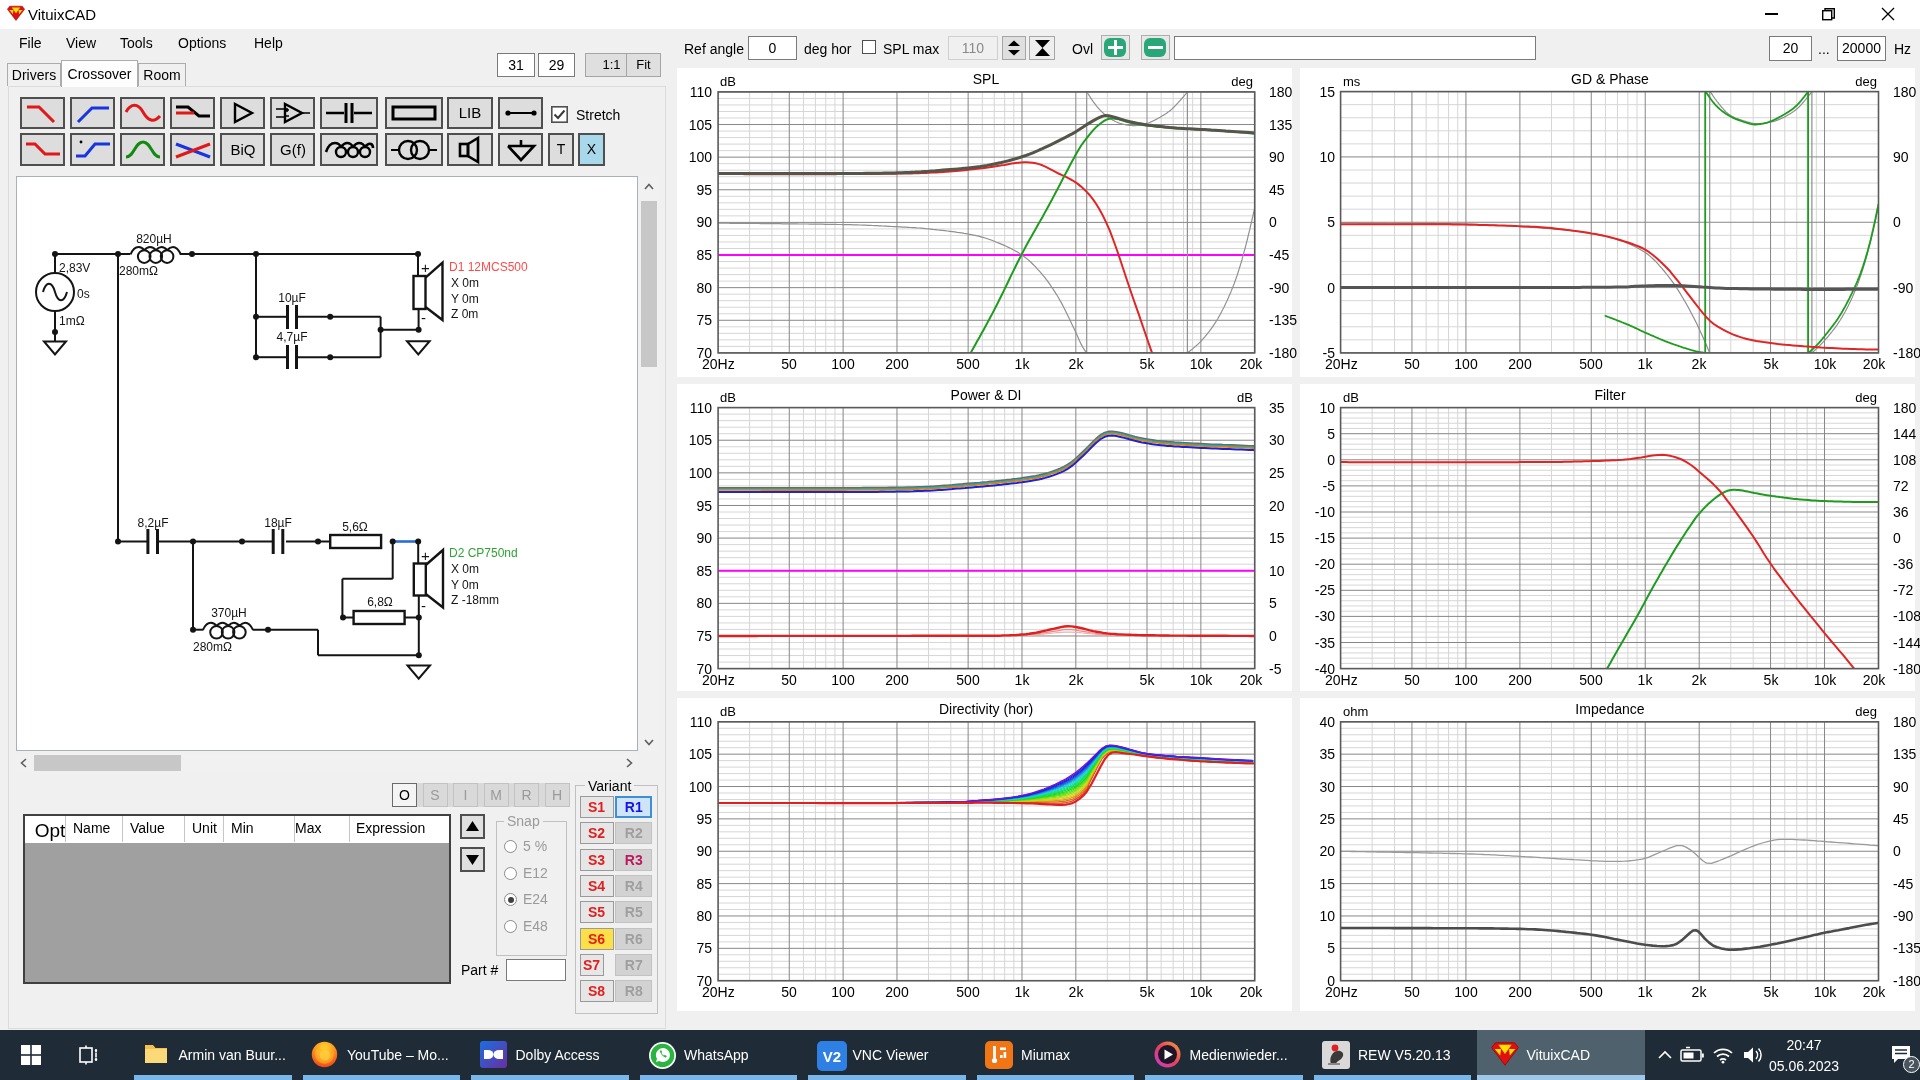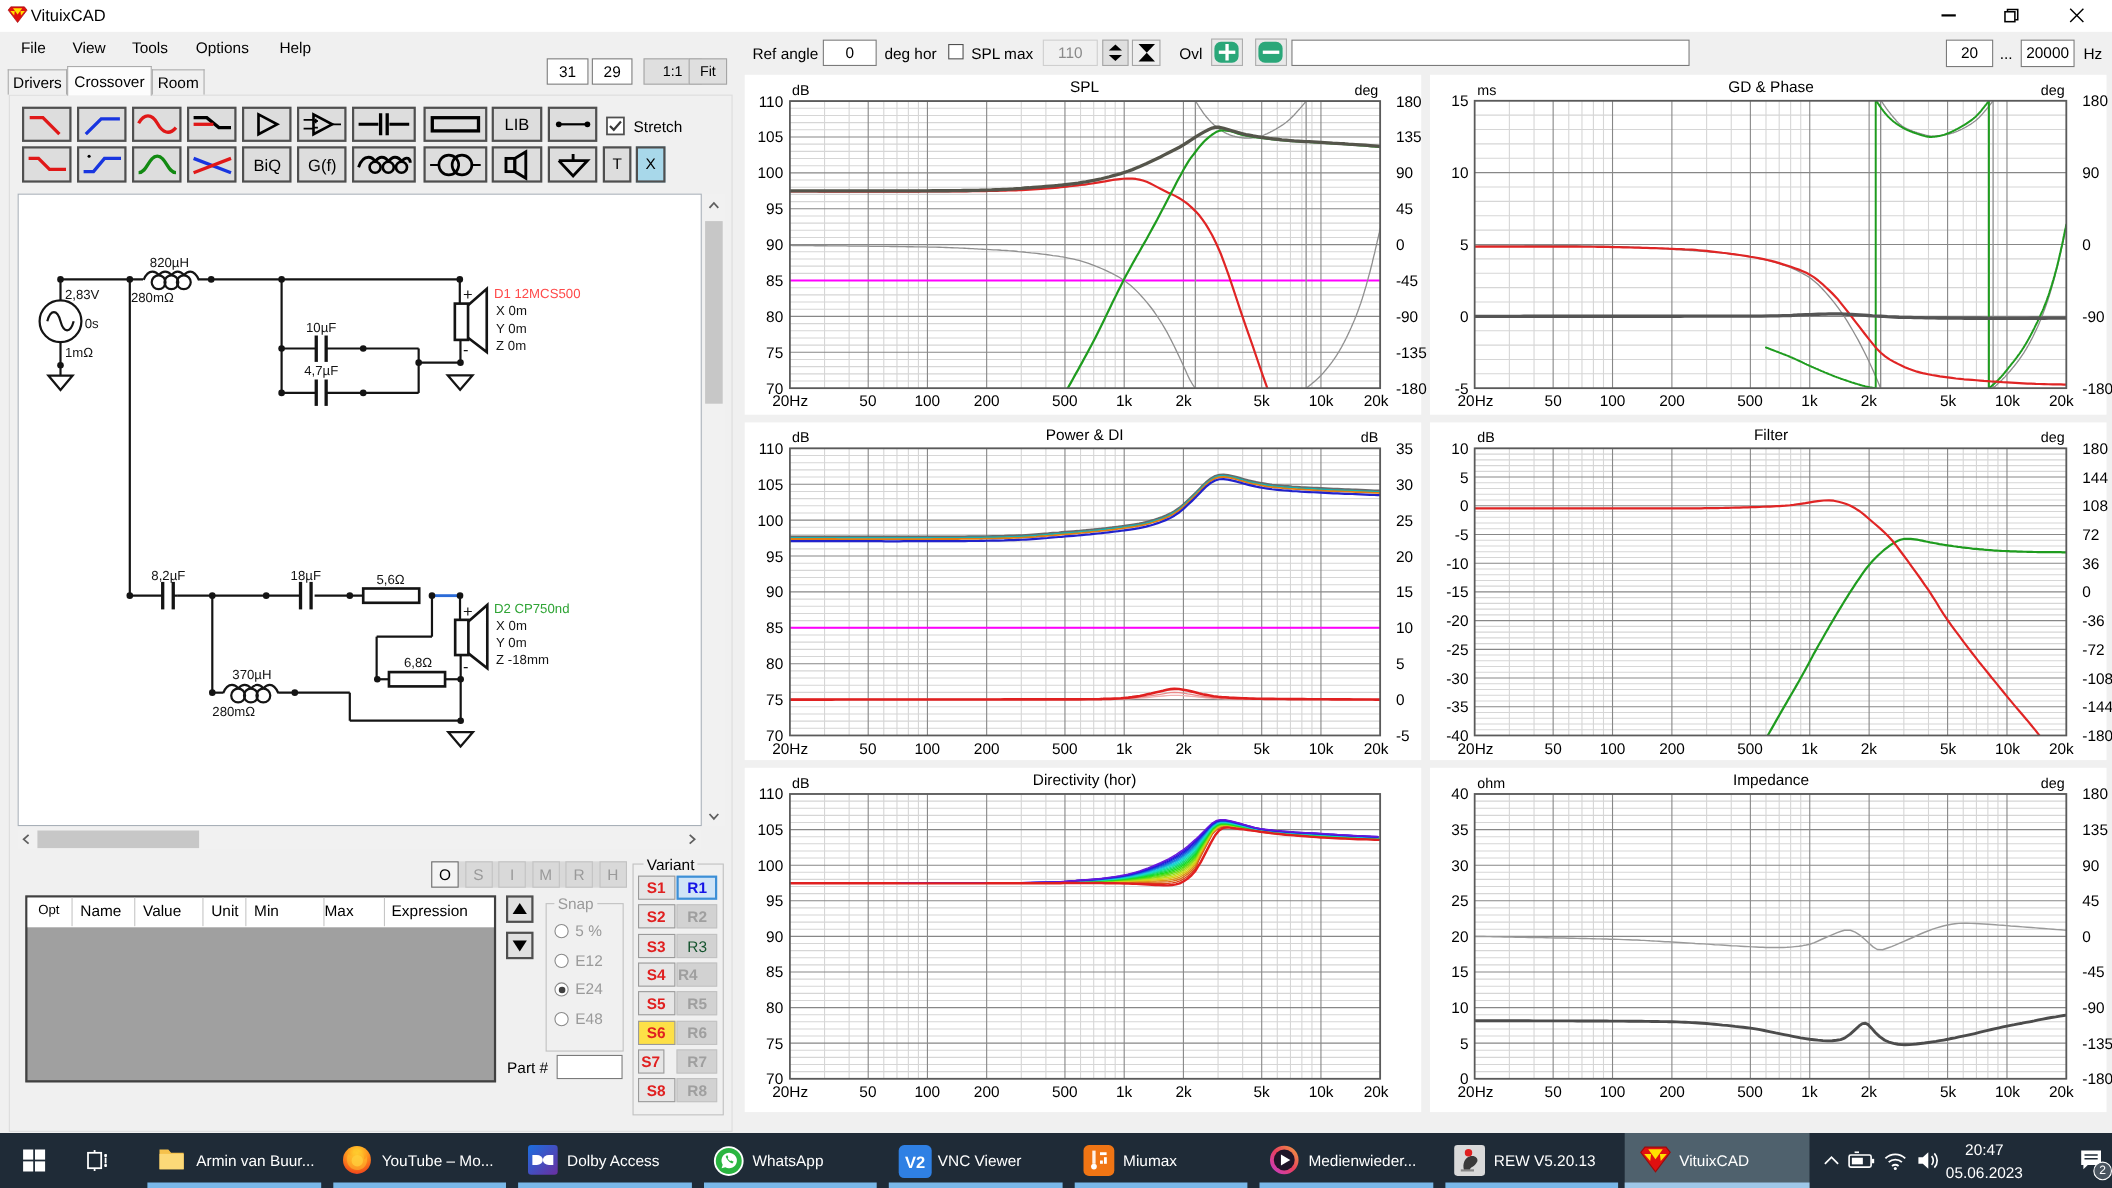--- a/index.html
+++ b/index.html
@@ -288,21 +288,21 @@
   </svg>
 <div class="abs" style="left:392px;top:782.8px;width:177px;height:24px;background:#d9d9d9"></div>
 <div class="abs" style="left:392px;top:782.8px;width:25px;height:24px;background:#f4f4f4;border:1px solid #6a6a6a;text-align:center;font-size:14px;padding-top:3px">O</div>
 <div class="abs" style="left:422.5px;top:782.8px;width:25px;height:24px;background:#d9d9d9;border:1px solid #c2c2c2;color:#9a9a9a;text-align:center;font-size:14px;padding-top:3px">S</div>
 <div class="abs" style="left:453px;top:782.8px;width:25px;height:24px;background:#d9d9d9;border:1px solid #c2c2c2;color:#9a9a9a;text-align:center;font-size:14px;padding-top:3px">I</div>
 <div class="abs" style="left:483.5px;top:782.8px;width:25px;height:24px;background:#d9d9d9;border:1px solid #c2c2c2;color:#9a9a9a;text-align:center;font-size:14px;padding-top:3px">M</div>
 <div class="abs" style="left:514px;top:782.8px;width:25px;height:24px;background:#d9d9d9;border:1px solid #c2c2c2;color:#9a9a9a;text-align:center;font-size:14px;padding-top:3px">R</div>
 <div class="abs" style="left:544.5px;top:782.8px;width:25px;height:24px;background:#d9d9d9;border:1px solid #c2c2c2;color:#9a9a9a;text-align:center;font-size:14px;padding-top:3px">H</div>
 <div class="abs" style="left:23px;top:813.6px;width:428px;height:170px;background:#a0a0a0;border:2px solid #404040"></div>
 <div class="abs" style="left:25px;top:815.6px;width:424px;height:27px;background:#fff"></div>
-<div class="lbl" style="left:34.7px;top:820px;font-size:12px">Opt</div>
+<div class="lbl" style="left:34.7px;top:820px;font-size:19px">Opt</div>
 <div class="lbl" style="left:73px;top:820px;font-size:14px">Name</div>
 <div class="lbl" style="left:130px;top:820px;font-size:14px">Value</div>
 <div class="lbl" style="left:192px;top:820px;font-size:14px">Unit</div>
 <div class="lbl" style="left:231px;top:820px;font-size:14px">Min</div>
 <div class="lbl" style="left:295px;top:820px;font-size:14px">Max</div>
 <div class="lbl" style="left:356px;top:820px;font-size:14px">Expression</div>
 <div class="abs" style="left:64.8px;top:816px;width:1px;height:26px;background:#c6c6c6"></div>
 <div class="abs" style="left:122.2px;top:816px;width:1px;height:26px;background:#c6c6c6"></div>
 <div class="abs" style="left:184.1px;top:816px;width:1px;height:26px;background:#c6c6c6"></div>
 <div class="abs" style="left:223.1px;top:816px;width:1px;height:26px;background:#c6c6c6"></div>
@@ -329,23 +329,23 @@
 <div class="abs" style="left:523px;top:918px;font-size:14px;color:#9a9a9a">E48</div>
 <div class="lbl" style="left:461px;top:962px">Part #</div>
 <div class="tb" style="left:506px;top:958.8px;width:60px;height:22px"></div>
 <div class="abs" style="left:575px;top:785.2px;width:83px;height:229px;border:1px solid #c0c0c0"></div>
 <div class="abs" style="left:585px;top:778px;background:#f0f0f0;padding:0 3px;font-size:14px;color:#000">Variant</div>
 <div class="abs" style="left:579.5px;top:796.0px;width:34px;height:22px;background:#e6e6e6;border:1px solid #9a9a9a;color:#e02020;font-weight:bold;font-size:14px;text-align:center;padding-top:2px">S1</div>
 <div class="abs" style="left:615.3px;top:796.0px;width:37px;height:22px;background:#cfe4f7;border:2px solid #3d8fd6;color:#1414e6;font-weight:bold;font-size:14px;text-align:center;padding-top:1px">R1</div>
 <div class="abs" style="left:579.5px;top:822.3px;width:34px;height:22px;background:#e6e6e6;border:1px solid #9a9a9a;color:#e02020;font-weight:bold;font-size:14px;text-align:center;padding-top:2px">S2</div>
 <div class="abs" style="left:615.3px;top:822.3px;width:37px;height:22px;background:#d2d2d2;border:1px solid #c2c2c2;color:#9f9f9f;font-weight:bold;font-size:14px;text-align:center;padding-top:2px">R2</div>
 <div class="abs" style="left:579.5px;top:848.6px;width:34px;height:22px;background:#e6e6e6;border:1px solid #9a9a9a;color:#e02020;font-weight:bold;font-size:14px;text-align:center;padding-top:2px">S3</div>
-<div class="abs" style="left:615.3px;top:848.6px;width:37px;height:22px;background:#d2d2d2;border:1px solid #c2c2c2;color:#14532d;font-weight:normal;font-size:14px;text-align:center;padding-top:2px">R3</div>
+<div class="abs" style="left:615.3px;top:848.6px;width:37px;height:22px;background:#d2d2d2;border:1px solid #c2c2c2;color:#be185d;font-weight:bold;font-size:14px;text-align:center;padding-top:2px">R3</div>
 <div class="abs" style="left:579.5px;top:874.9px;width:34px;height:22px;background:#e6e6e6;border:1px solid #9a9a9a;color:#e02020;font-weight:bold;font-size:14px;text-align:center;padding-top:2px">S4</div>
-<div class="abs" style="left:615.3px;top:874.9px;width:37px;height:22px;background:#d2d2d2;border:1px solid #c2c2c2;color:#9f9f9f;font-weight:bold;font-size:14px;padding-top:2px">R4</div>
+<div class="abs" style="left:615.3px;top:874.9px;width:37px;height:22px;background:#d2d2d2;border:1px solid #c2c2c2;color:#9f9f9f;font-weight:bold;font-size:14px;text-align:center;padding-top:2px">R4</div>
 <div class="abs" style="left:579.5px;top:901.2px;width:34px;height:22px;background:#e6e6e6;border:1px solid #9a9a9a;color:#e02020;font-weight:bold;font-size:14px;text-align:center;padding-top:2px">S5</div>
 <div class="abs" style="left:615.3px;top:901.2px;width:37px;height:22px;background:#d2d2d2;border:1px solid #c2c2c2;color:#9f9f9f;font-weight:bold;font-size:14px;text-align:center;padding-top:2px">R5</div>
 <div class="abs" style="left:579.5px;top:927.5px;width:34px;height:22px;background:#fde047;border:1px solid #9a9a9a;color:#e02020;font-weight:bold;font-size:14px;text-align:center;padding-top:2px">S6</div>
 <div class="abs" style="left:615.3px;top:927.5px;width:37px;height:22px;background:#d2d2d2;border:1px solid #c2c2c2;color:#9f9f9f;font-weight:bold;font-size:14px;text-align:center;padding-top:2px">R6</div>
 <div class="abs" style="left:579.5px;top:953.8px;width:24px;height:22px;background:#e6e6e6;border:1px solid #9a9a9a;color:#e02020;font-weight:bold;font-size:14px;text-align:center;padding-top:2px">S7</div>
 <div class="abs" style="left:615.3px;top:953.8px;width:37px;height:22px;background:#d2d2d2;border:1px solid #c2c2c2;color:#9f9f9f;font-weight:bold;font-size:14px;text-align:center;padding-top:2px">R7</div>
 <div class="abs" style="left:579.5px;top:980.1px;width:34px;height:22px;background:#e6e6e6;border:1px solid #9a9a9a;color:#e02020;font-weight:bold;font-size:14px;text-align:center;padding-top:2px">S8</div>
 <div class="abs" style="left:615.3px;top:980.1px;width:37px;height:22px;background:#d2d2d2;border:1px solid #c2c2c2;color:#9f9f9f;font-weight:bold;font-size:14px;text-align:center;padding-top:2px">R8</div>
 <div class="lbl" style="left:684px;top:41px">Ref angle</div>
 <div class="tb" style="left:748px;top:36px;width:49px;height:24px;line-height:22px">0</div>

